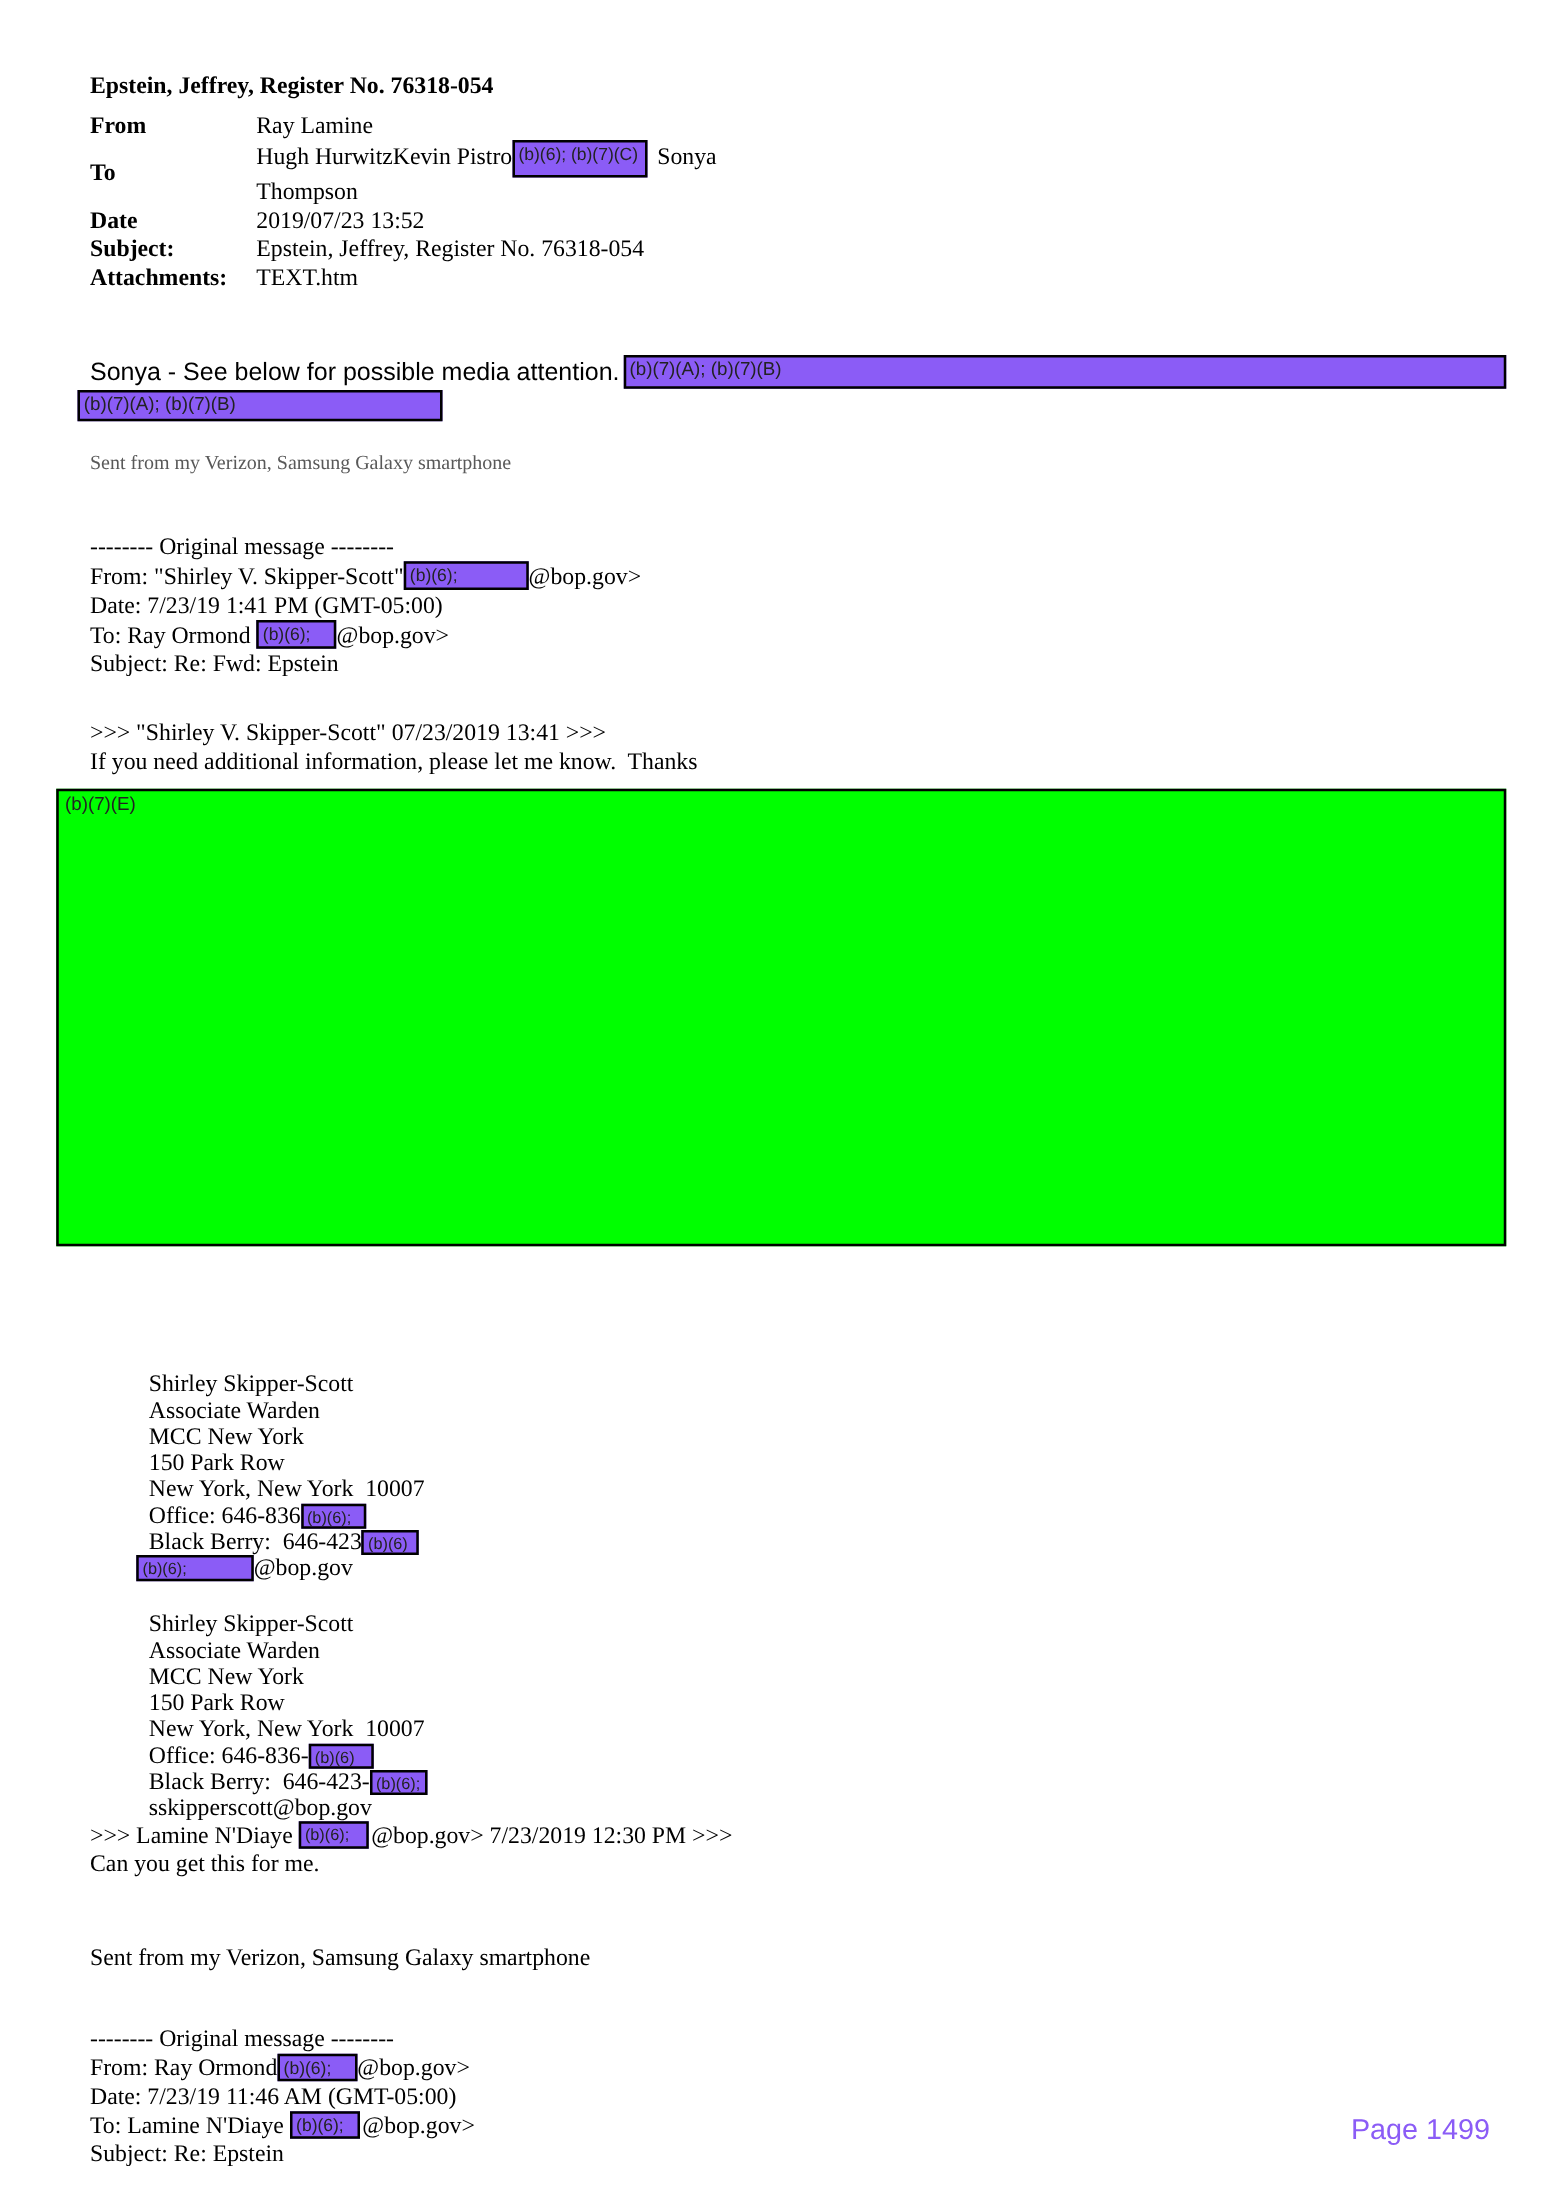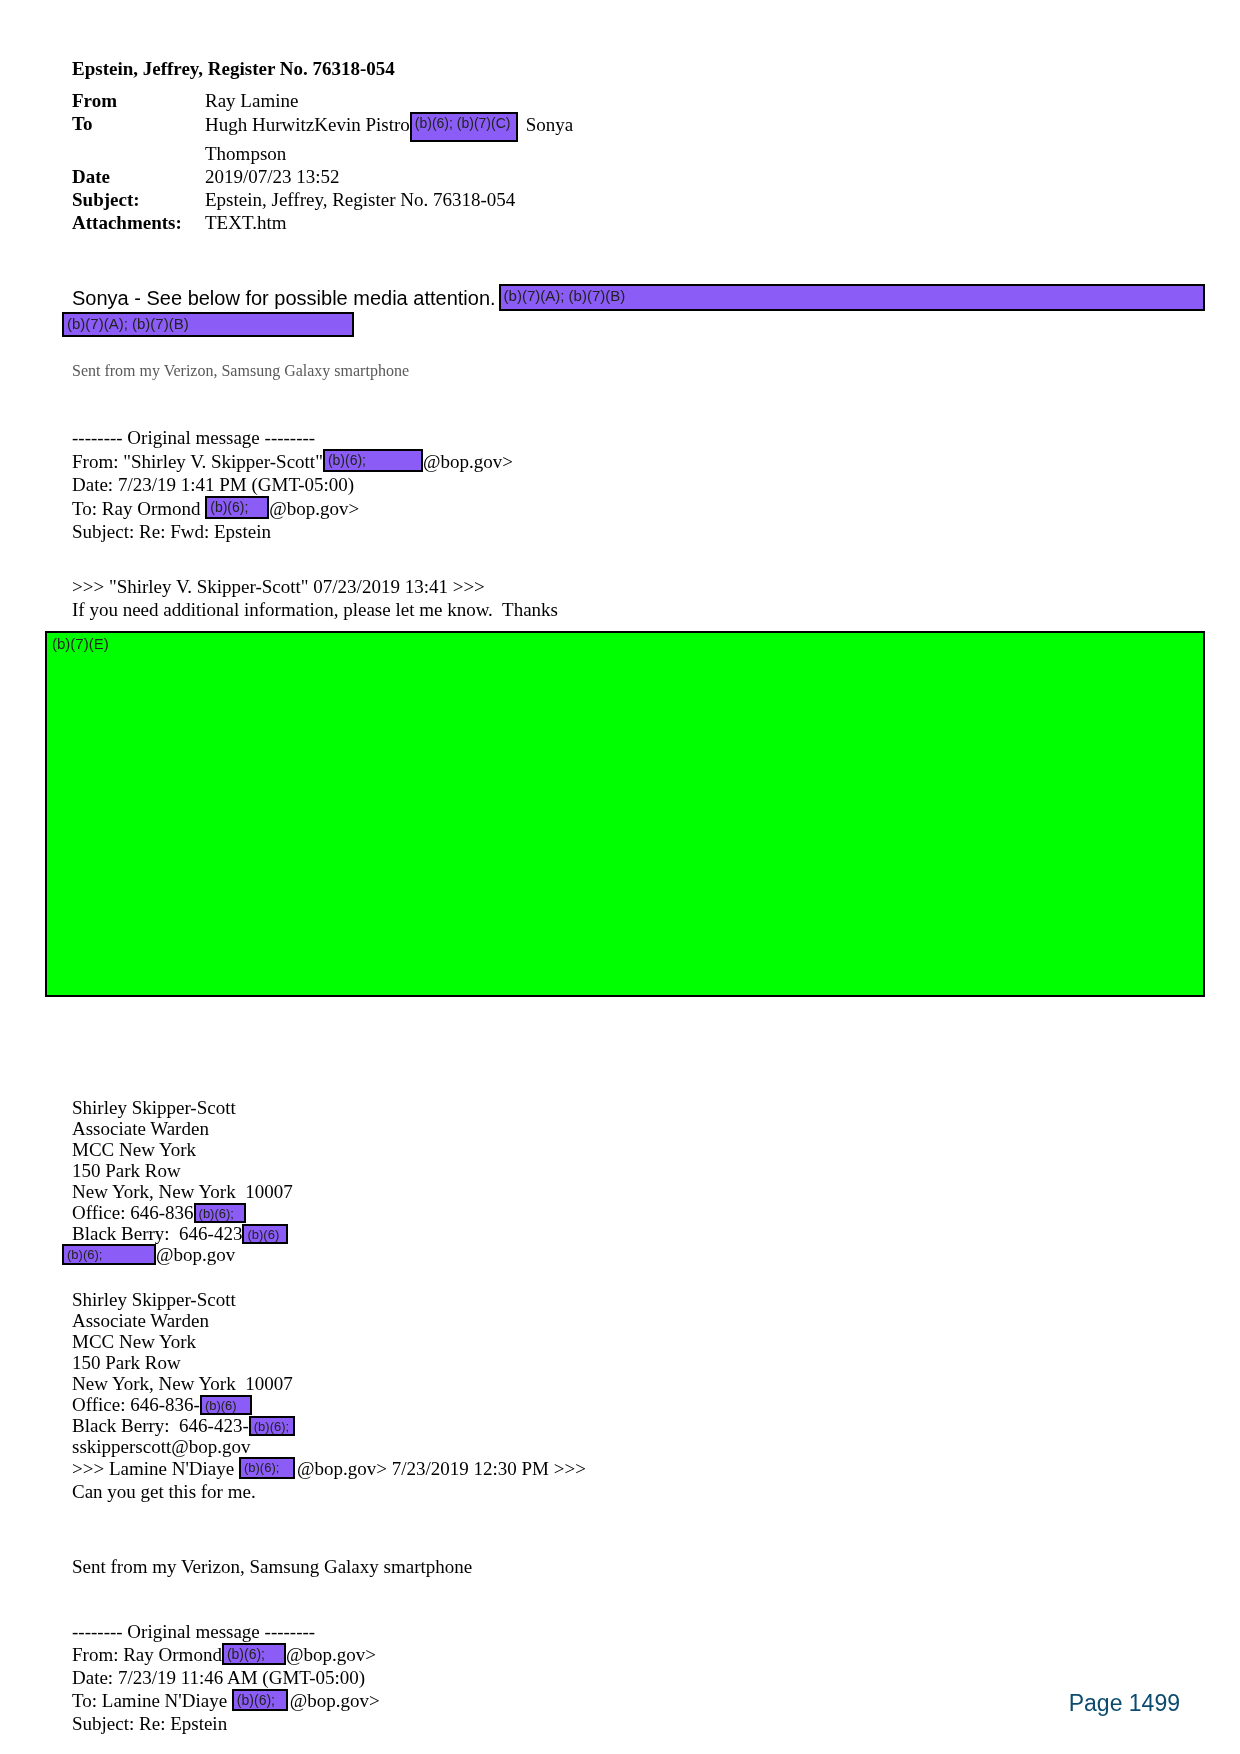--- a/index.html
+++ b/index.html
@@ -5,23 +5,23 @@
   * { margin:0; padding:0; box-sizing:border-box; }
   html,body { background:#ffffff; }
   body {
     width:1240px; height:1754px; position:relative;
     font-family:"Liberation Serif", serif; color:#000;
   }
   .content { padding:58px 35px 0 72px; }
   .title { font-size:19px; font-weight:bold; margin-bottom:9px; }
   .hrow { display:flex; font-size:19px; line-height:23px; }
   .hlabel { width:133px; font-weight:bold; flex-shrink:0; }
-  .to-row { align-items:flex-start; }
+  .to-row { align-items:center; }
   .t { font-size:19px; line-height:23px; white-space:pre-wrap; }
-  .sig { font-size:19px; line-height:21px; white-space:pre-wrap; }
+  .sig { font-size:19px; line-height:21px; white-space:pre-wrap;margin-left:47px; }
   .gray { color:#595959; font-size:16px; }
 
   .redact {
     background:#8b5cf6; border:2px solid #000; color:#222;
     font-family:"Liberation Sans", sans-serif; font-size:14px;
     display:inline-block; overflow:hidden; white-space:nowrap;
     vertical-align:text-bottom; padding:1px 3px; line-height:1.2;
   }
   .hdr-redact { width:108px; height:30px; margin-right:8px; vertical-align:middle; }
   .intro-line { display:flex; align-items:center; font-family:"Liberation Sans", sans-serif; font-size:20px; line-height:26px; margin-top:50px; }
@@ -43,22 +43,22 @@
     padding:2px 5px;
   }
   .m-sent1 { margin-top:22px; }
   .m-msg1 { margin-top:44px; }
   .m-quote1 { margin-top:32px; }
   .m-sig1 { margin-top:100px; }
   .m-sig2 { margin-top:24px; }
   .m-sent2 { margin-top:52px; }
   .m-msg2 { margin-top:42px; }
   .pagefooter {
-    position:absolute; top:1690px; right:60px;
-    font-family:"Liberation Sans", sans-serif; font-size:23px; color:#0c4a6e;
+    position:absolute; top:1690px; right:48px;
+    font-family:"Liberation Sans", sans-serif; font-size:23px; color:#8b5cf6;
   }
 </style>
 </head>
 <body>
 
 <div class="content">
 
   <div class="title">Epstein, Jeffrey, Register No. 76318-054</div>
 
   <div class="hrow">

